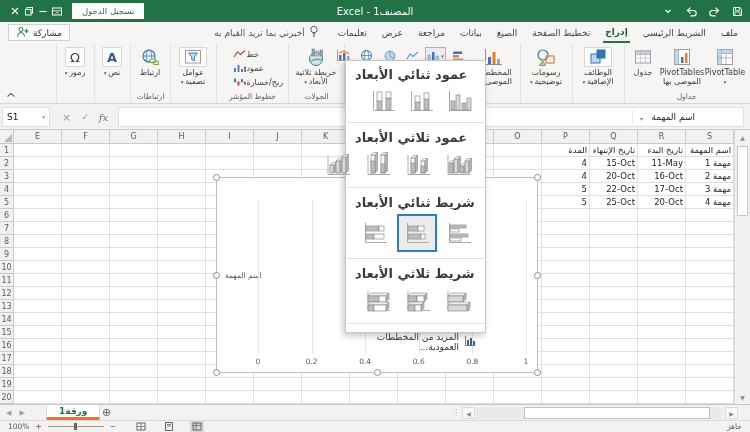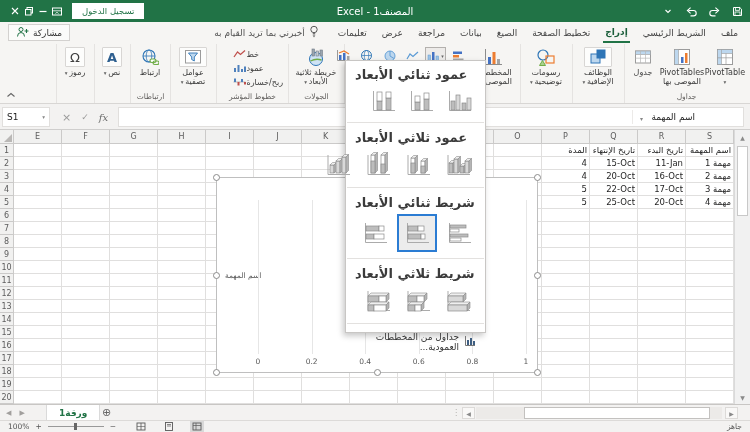--- a/index.html
+++ b/index.html
@@ -62,21 +62,21 @@
   .chartmenu{position:absolute;left:345px;top:60px;width:141px;height:273px;background:#fff;border:1px solid #c8c6c4;box-shadow:-2px 3px 6px rgba(0,0,0,.22);z-index:30;direction:rtl;padding-top:2px}
   .mhead{padding:4px 9px 2px;font-size:13px;font-weight:bold;color:#3b3b3b;text-align:left}
   .mrow{display:flex;direction:rtl;align-items:center;padding:2px 10px 3px 4px;gap:6px}
   .mi{display:flex;align-items:center;justify-content:center;border:2.4px solid transparent;padding:1px;cursor:pointer}
   .mi.sel{border-color:#2b7cd3;background:#ececec;padding:5px}
   .msep{border-top:1px solid #e3e1df;margin:3px 1px}
   .mfoot{display:flex;direction:rtl;align-items:center;gap:5px;padding:5px 9px;font-size:9px;color:#333;cursor:pointer}
   
   .tabsbar{position:absolute;left:0;top:404px;width:750px;height:16px;background:#f3f2f1;border-top:1px solid #c8c6c4;direction:ltr}
   .snav{position:absolute;left:6px;top:0;height:16px;display:flex;align-items:center;gap:8px;color:#a19f9d;font-size:7px}
-  .stab{position:absolute;left:46px;top:0;height:16px;background:#fff;border-left:1px solid #dadada;border-right:1px solid #dadada;border-bottom:1px solid #f97316;color:#217346;font-weight:bold;font-size:9px;display:flex;align-items:center;padding:0 12px;cursor:pointer}
+  .stab{position:absolute;left:46px;top:0;height:16px;background:#fff;border-left:1px solid #dadada;border-right:1px solid #dadada;border-bottom:4px solid #f97316;color:#217346;font-weight:bold;font-size:9px;display:flex;align-items:center;padding:0 12px;cursor:pointer}
   .addsheet{position:absolute;left:102px;top:1px;font-size:11px;color:#666;cursor:pointer}
   .hsep{position:absolute;left:452px;top:3px;color:#b0aeac;font-size:8px}
   .hs-l{position:absolute;left:462px;top:2px;width:13px;height:12px;border:1px solid #dcdad8;background:#f9f8f7;display:flex;align-items:center;justify-content:center;font-size:6px;color:#8a8a8a;cursor:pointer}
   .hs-track{position:absolute;left:476px;right:28px;top:2px;height:12px;background:#eceae8}
   .hs-thumb{position:absolute;left:524px;width:186px;top:2px;height:12px;background:#fff;border:1px solid #c3c1bf;cursor:grab}
   .hs-r{position:absolute;right:12px;top:2px;width:13px;height:12px;border:1px solid #dcdad8;background:#f9f8f7;display:flex;align-items:center;justify-content:center;font-size:6px;color:#8a8a8a;cursor:pointer}
   
   .statusbar{position:absolute;left:0;top:420px;width:750px;height:12px;background:#f3f2f1;border-top:1px solid #dcdad8;direction:ltr;font-size:7.5px;color:#555}
   .zoomctl{position:absolute;left:8px;top:0;height:11px;display:flex;align-items:center;gap:6px}
   .ztrack{width:56px;height:1px;background:#999;position:relative}
@@ -463,21 +463,21 @@
     <div class="c"></div>
     <div class="c"></div>
     <div class="c"></div>
     <div class="c"></div>
     <div class="c"></div>
     <div class="c"></div>
     <div class="c"></div>
     <div class="c"></div>
     <div class="c">4</div>
     <div class="c">15-Oct</div>
-    <div class="c">11-Jan</div>
+    <div class="c">11-May</div>
     <div class="c">مهمة 1</div>
     <div class="hc">3</div>
     <div class="c"></div>
     <div class="c"></div>
     <div class="c"></div>
     <div class="c"></div>
     <div class="c"></div>
     <div class="c"></div>
     <div class="c"></div>
     <div class="c"></div>
@@ -969,21 +969,21 @@
       </div>
     </div>
   <div class="msep"></div>
   <div class="mfoot">
     <span><svg xmlns="http://www.w3.org/2000/svg" width="12" height="12" viewBox="0 0 12 12">
           <path d="M1.5 1 V10.5 H11" stroke="#777" stroke-width="1" fill="none"></path>
           <rect x="3" y="5" width="2" height="5" fill="#3f5f82"></rect>
           <rect x="6" y="3" width="2" height="7" fill="#3f5f82"></rect>
           <rect x="9" y="6" width="2" height="4" fill="#3f5f82"></rect>
         </svg></span>
-    <span>جداول من المخططات العمودية...</span>
+    <span>المزيد من المخططات العمودية...</span>
   </div>
 </div>
 
 <div class="tabsbar">
   <span class="snav">
     <span>◀</span>
     <span>▶</span>
   </span>
   <span class="stab">ورقة1</span>
   <span class="addsheet">⊕</span>

